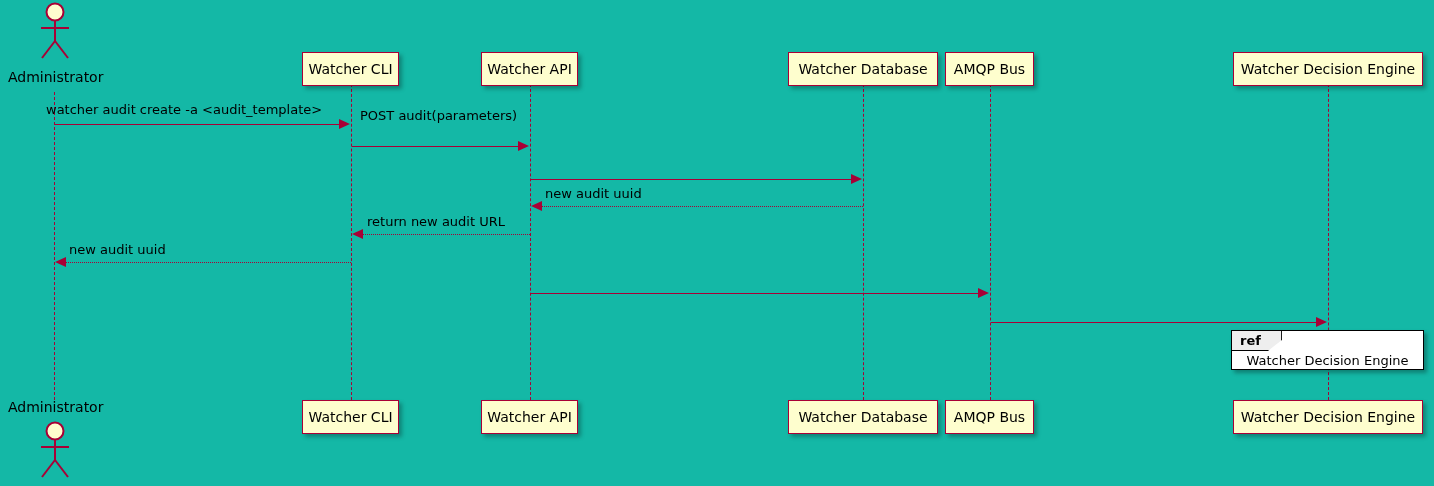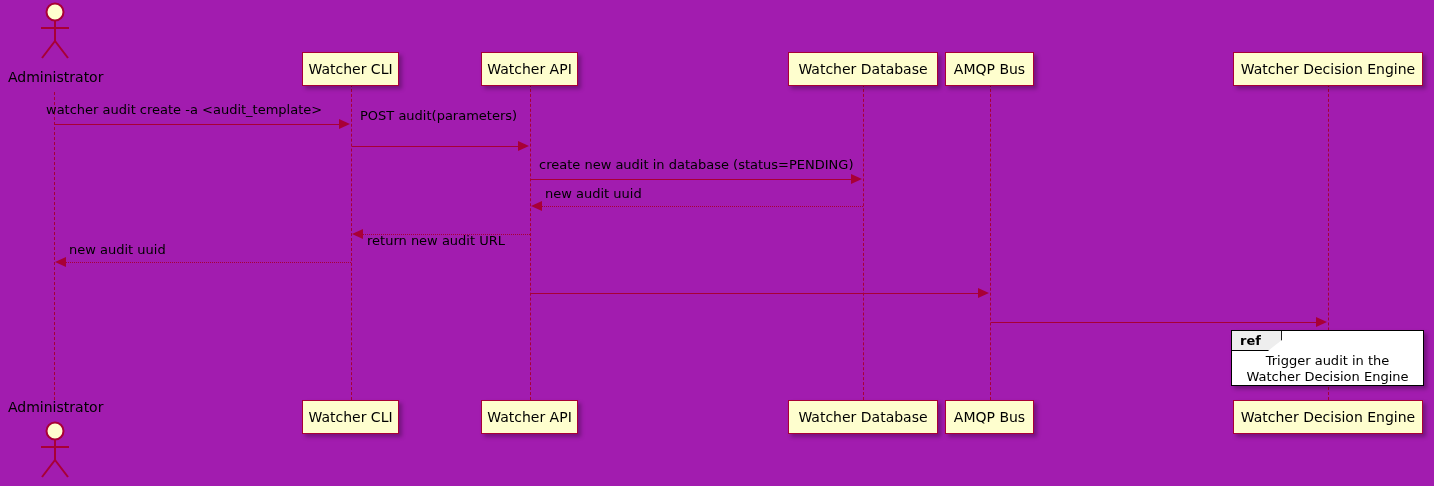--- a/index.html
+++ b/index.html
@@ -8,21 +8,21 @@
     padding: 0;
     background: #ffffff;
   }
   body {
     font-family: "DejaVu Sans", sans-serif;
   }
   #diagram {
     position: relative;
     width: 1434px;
     height: 486px;
-    background: #a21caf;
+    background: #14b8a6;
     overflow: hidden;
     text-decoration: underline;
   }
 
   
   .participant {
     position: absolute;
     box-sizing: border-box;
     background: #FEFECE;
     border: 1.5px solid #A80036;
@@ -175,43 +175,41 @@
   <div class="participant" style="left:1233px; top:400px; width:190px;">Watcher Decision Engine</div>
 
   <div class="msg-label" style="left:46px; top:102px;">watcher audit create -a &lt;audit_template&gt;</div>
   <div class="msg-line" style="left:55px; top:124px; width:285px;"></div>
   <div class="arrow-head right" style="left:339px; top:119px;"></div>
 
   <div class="msg-label" style="left:360px; top:108px;">POST audit(parameters)</div>
   <div class="msg-line" style="left:352px; top:146px; width:167px;"></div>
   <div class="arrow-head right" style="left:518px; top:141px;"></div>
 
-  <div class="msg-label" style="left:539px; top:157px;">create new audit in database (status=PENDING)</div>
   <div class="msg-line" style="left:531px; top:179px; width:321px;"></div>
   <div class="arrow-head right" style="left:851px; top:174px;"></div>
 
   <div class="msg-label" style="left:545px; top:186px;">new audit uuid</div>
   <div class="msg-line dotted" style="left:542px; top:206px; width:321px;"></div>
   <div class="arrow-head left" style="left:531px; top:201px;"></div>
 
-  <div class="msg-label" style="left:367px; top:214px;margin-top:19px;">return new audit URL</div>
+  <div class="msg-label" style="left:367px; top:214px;">return new audit URL</div>
   <div class="msg-line dotted" style="left:363px; top:234px; width:167px;"></div>
   <div class="arrow-head left" style="left:352px; top:229px;"></div>
 
   <div class="msg-label" style="left:69px; top:242px;">new audit uuid</div>
   <div class="msg-line dotted" style="left:66px; top:262px; width:285px;"></div>
   <div class="arrow-head left" style="left:55px; top:257px;"></div>
 
   <div class="msg-line" style="left:531px; top:293px; width:448px;"></div>
   <div class="arrow-head right" style="left:978px; top:288px;"></div>
 
   <div class="msg-line" style="left:991px; top:322px; width:326px;"></div>
   <div class="arrow-head right" style="left:1316px; top:317px;"></div>
 
-  <div class="ref-box" style="left:1231px; top:330px; width:193px; height:56px;">
+  <div class="ref-box" style="left:1231px; top:330px; width:193px; height:40px;">
     <div class="ref-tab">ref</div>
     <div class="ref-body">
-      <div>Trigger audit in the</div>
       <div>Watcher Decision Engine</div>
     </div>
   </div>
 
 </div>
 
 </body></html>

